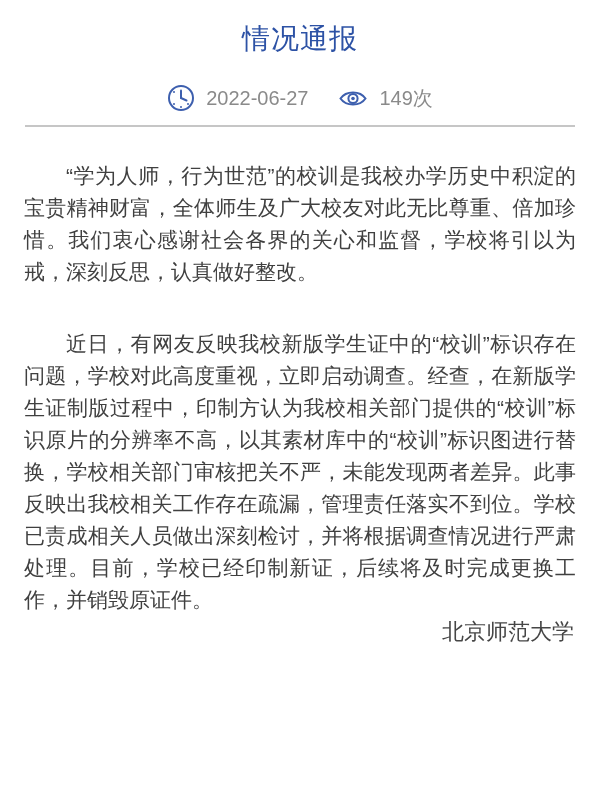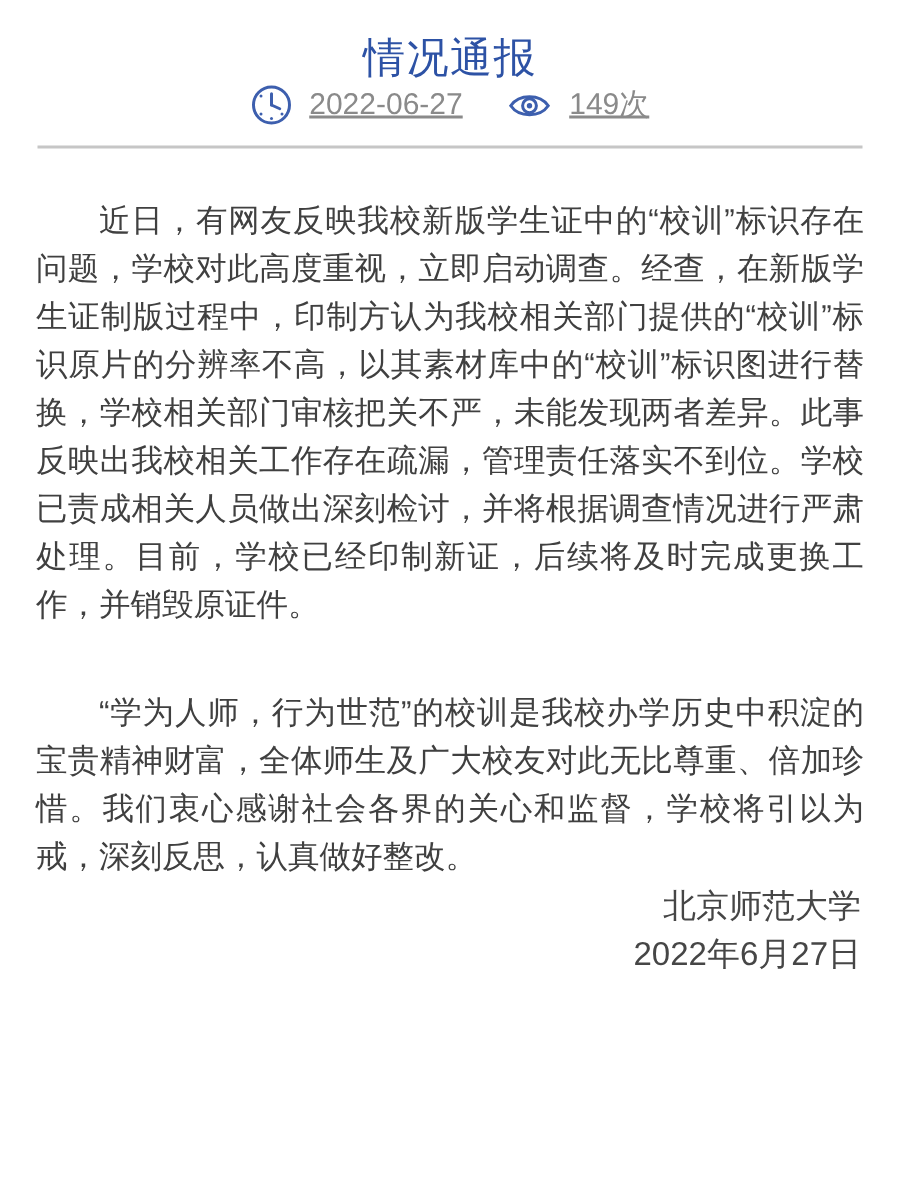--- a/index.html
+++ b/index.html
@@ -19,27 +19,27 @@
   .title {
     margin: 22px 0 0 0;
     text-align: center;
     font-size: 28px;
     font-weight: 400;
     color: #2d52a5;
     letter-spacing: 1px;
     line-height: 34px;
   }
   .meta {
+    margin-top: 28px;
     display: flex;
     justify-content: center;
     gap: 11px;
     color: #8a8a8a;
     font-size: 20px;
     line-height: 28px;
-    text-decoration: underline;
   }
   .meta .icon {
     display: inline-flex;
     align-items: center;
     justify-content: center;
   }
   .meta .meta-text {
     color: #8a8a8a;
   }
   .meta .spacer {
@@ -104,22 +104,21 @@
         <circle cx="15" cy="10.5" r="4.6" stroke="#3d5fae" stroke-width="2"></circle>
         <circle cx="15" cy="10.5" r="1.8" fill="#3d5fae"></circle>
       </svg>
     </span>
     <span class="meta-text">149次</span>
   </div>
 
   <hr class="divider">
 
   <div class="article">
+    <p class="para">“学为人师，行为世范”的校训是我校办学历史中积淀的宝贵精神财富，全体师生及广大校友对此无比尊重、倍加珍惜。我们衷心感谢社会各界的关心和监督，学校将引以为戒，深刻反思，认真做好整改。</p>
     <p class="para">近日，有网友反映我校新版学生证中的“校训”标识存在问题，学校对此高度重视，立即启动调查。经查，在新版学生证制版过程中，印制方认为我校相关部门提供的“校训”标识原片的分辨率不高，以其素材库中的“校训”标识图进行替换，学校相关部门审核把关不严，未能发现两者差异。此事反映出我校相关工作存在疏漏，管理责任落实不到位。学校已责成相关人员做出深刻检讨，并将根据调查情况进行严肃处理。目前，学校已经印制新证，后续将及时完成更换工作，并销毁原证件。</p>
-    <p class="para">“学为人师，行为世范”的校训是我校办学历史中积淀的宝贵精神财富，全体师生及广大校友对此无比尊重、倍加珍惜。我们衷心感谢社会各界的关心和监督，学校将引以为戒，深刻反思，认真做好整改。</p>
   </div>
 
   <div class="signature">
     <p>北京师范大学</p>
-    <p>2022年6月27日</p>
   </div>
 
 </div>
 
 </body></html>

